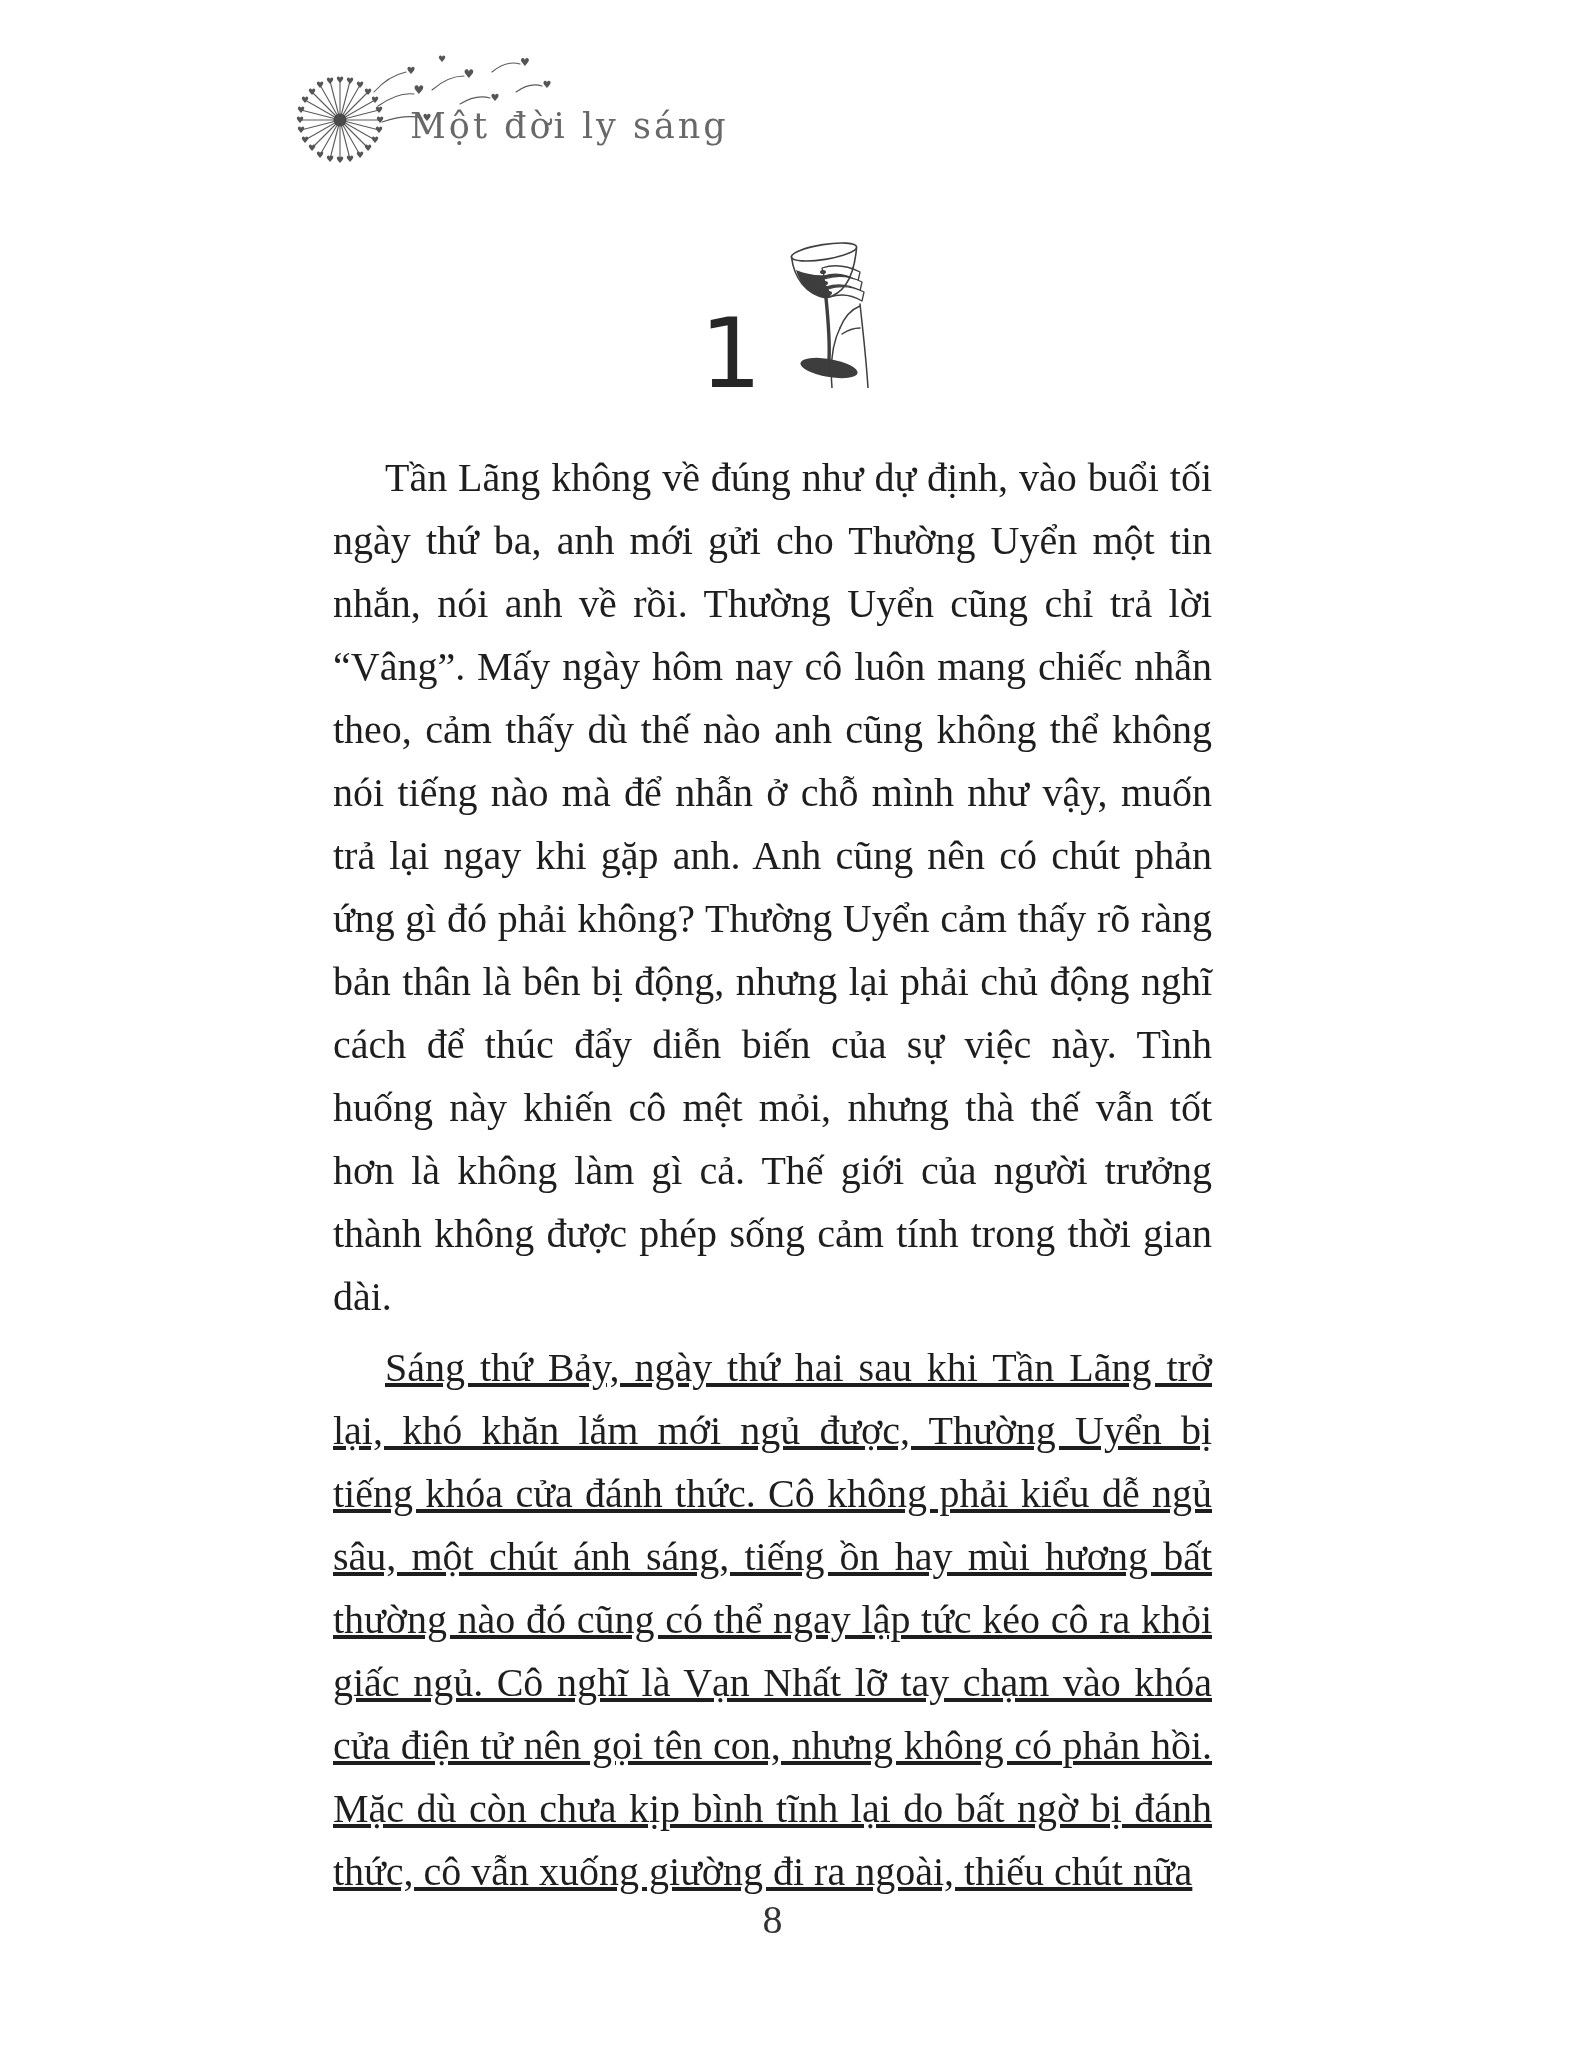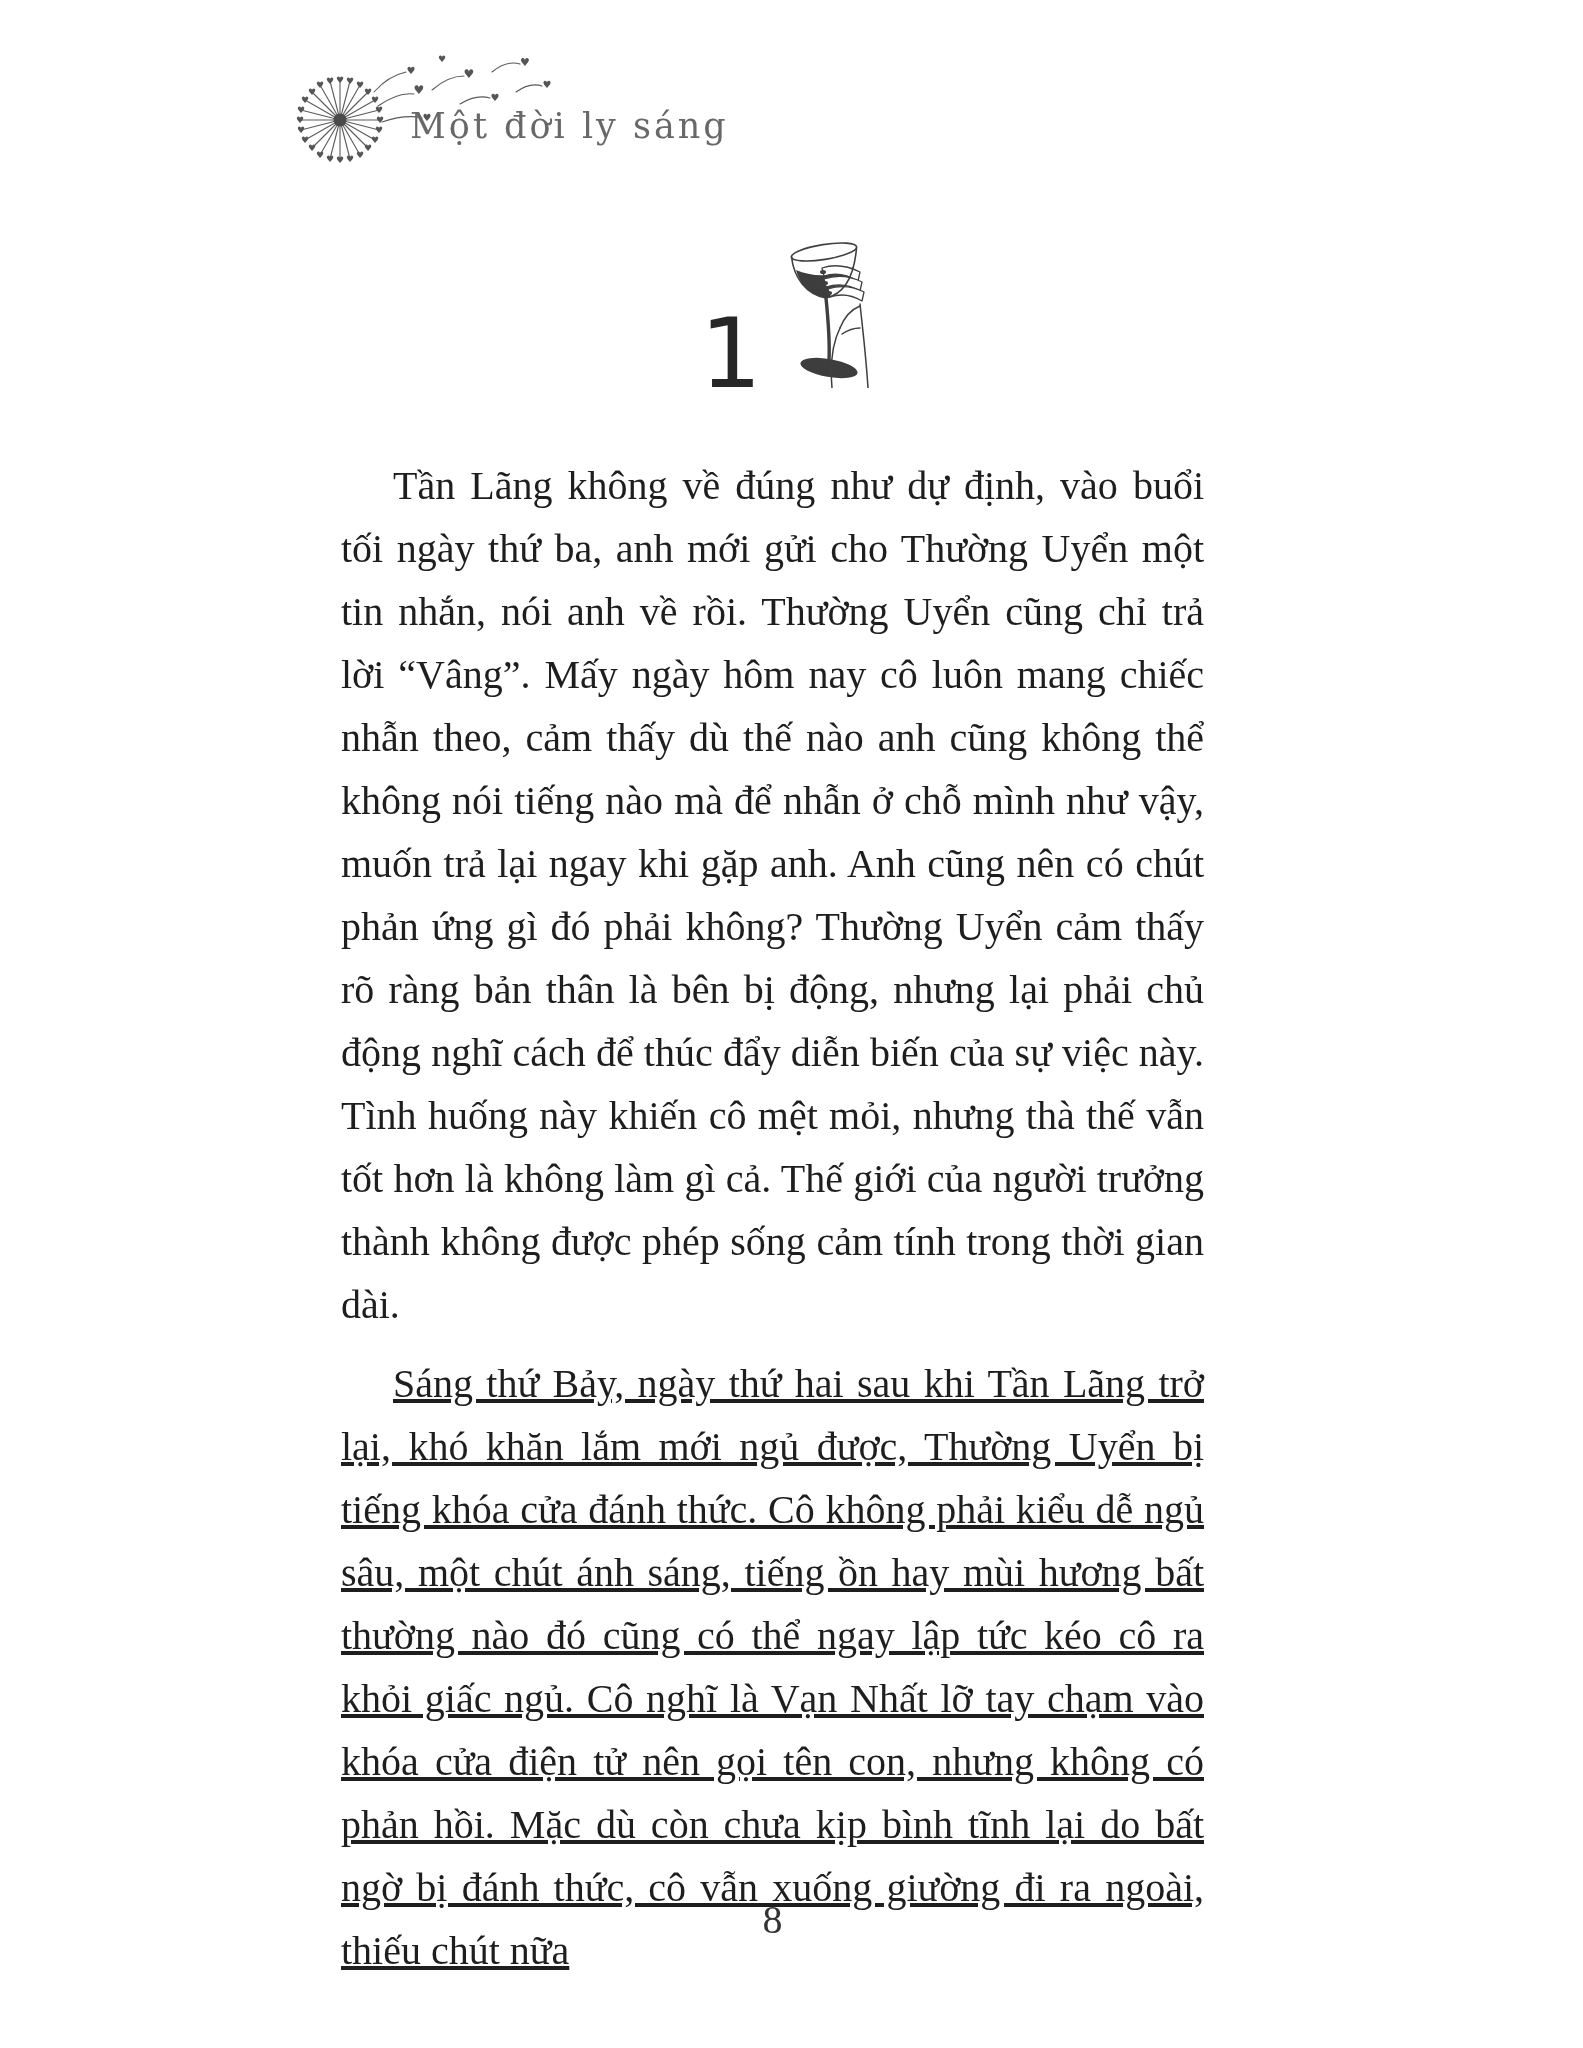--- a/index.html
+++ b/index.html
@@ -54,21 +54,21 @@
   
   .bodytext{
     position:absolute;left:325px;top:438px;
     width:895px;
     font-size:40px;
     line-height:63px;
     color:#1e1e1e;
     text-align:justify;
   }
   .bodytext p{
-    margin:16px;
+    margin:8px;
     text-indent:52px;
   }
   .bodytext p + p{
     margin-top:7px;
     text-decoration:underline;
   }
 
   
   .folio{
     position:absolute;left:325px;top:1896px;

